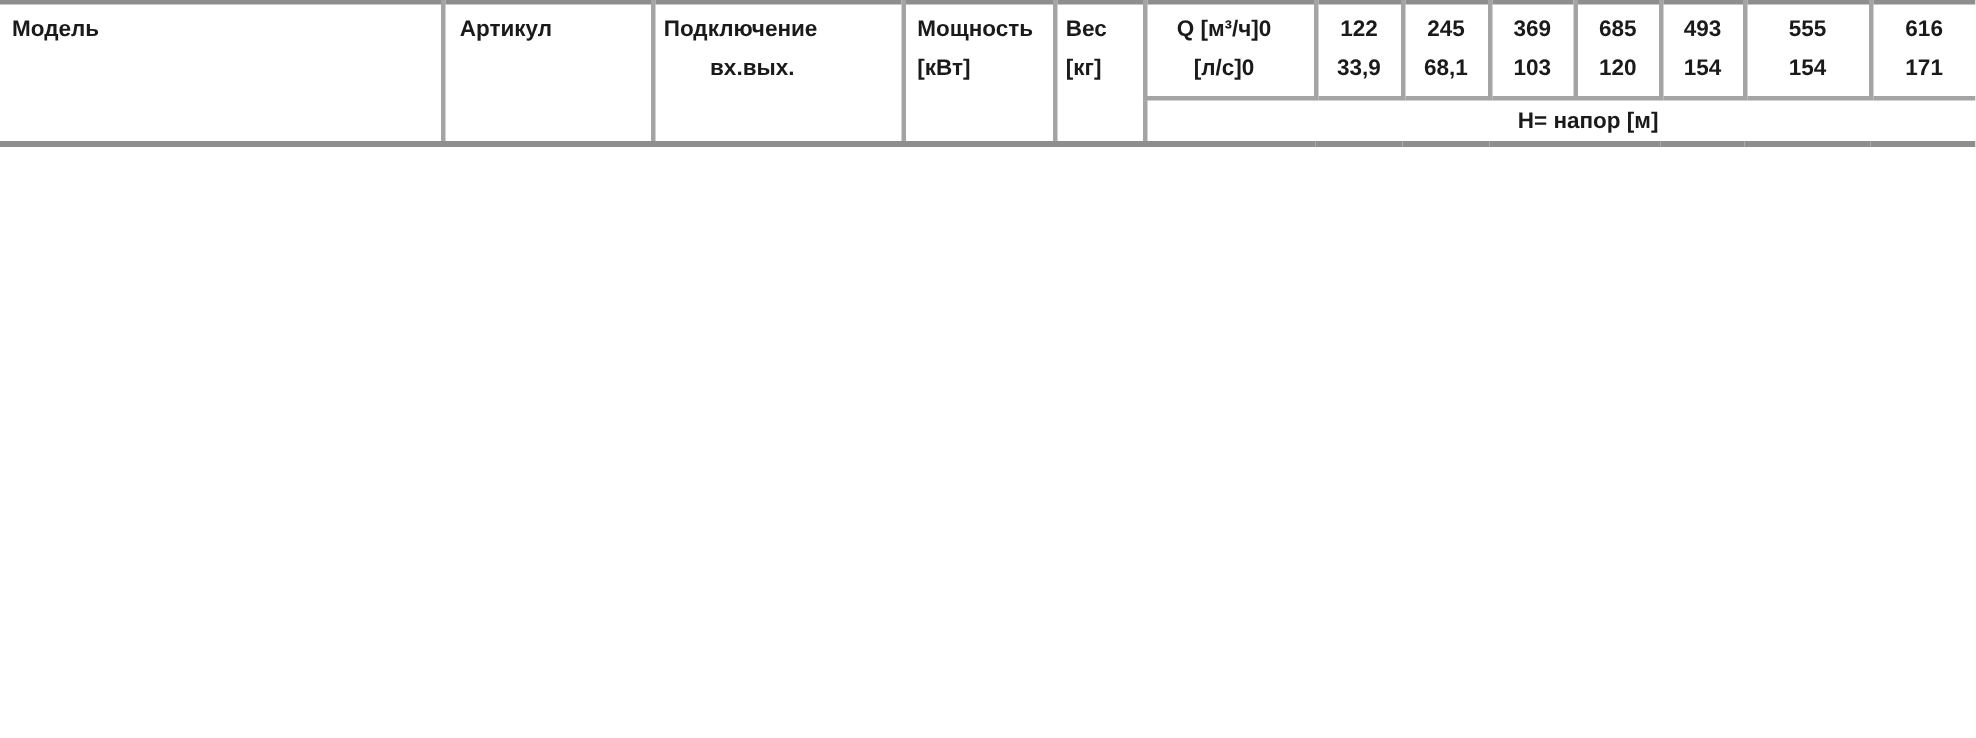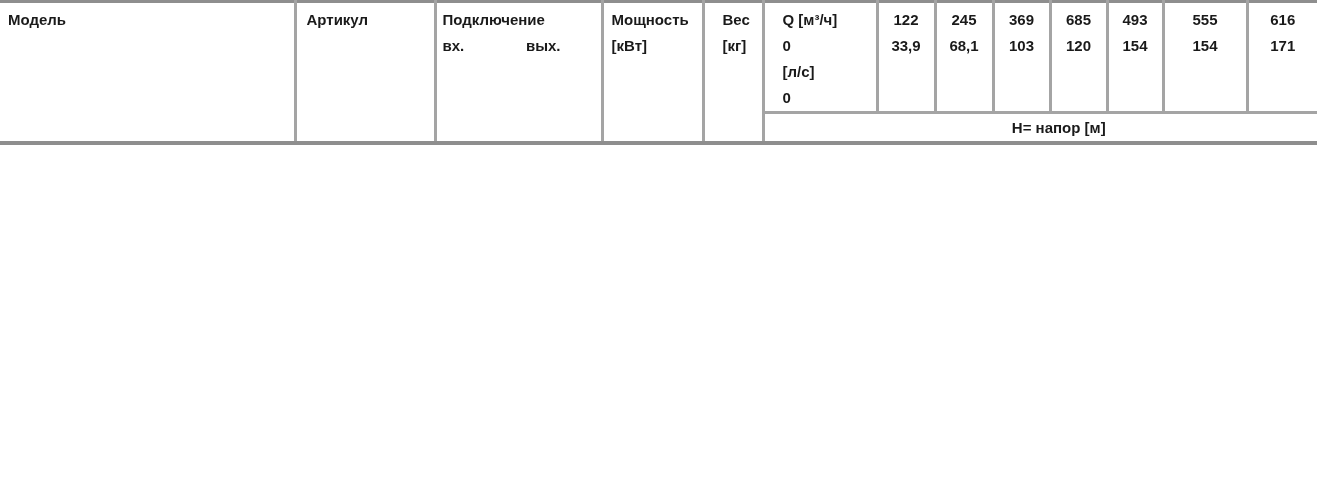--- a/index.html
+++ b/index.html
@@ -35,25 +35,25 @@
   
   .bl { border-left: 3px solid #a4a4a4; }
   
   tr.h1 > th { height: 57px; }
   tr.h1 > th.qh { border-bottom: 3px solid #a4a4a4; }
   tr.h1 > th[rowspan] { border-bottom: 2px solid #a4a4a4; }
   tr.h2 > th { height: 25px; border-bottom: 2px solid #a4a4a4; }
   th.model-h   { padding: 4px 0 0 8px; }
   th.article-h { padding: 4px 0 0 10px; }
   th.conn-h    { padding: 4px 0 0 6px; }
-  .conn-sub { display: flex; justify-content: space-between; padding-right: 40px; }
+  .conn-sub { display: flex; justify-content: center; padding-right: 40px; }
   th.power-h   { padding: 4px 0 0 8px; margin-left: 20px; }
-  th.weight-h  { padding: 4px 0 0 18px; }
+  th.weight-h  { padding: 4px 0 0 6px; }
   th.q0-h      { padding-top: 4px; }
-  .q0-line { display: flex; justify-content: center; padding: 0 26px 0 18px; flex-direction: column; }
+  .q0-line { display: flex; justify-content: center; padding: 0 26px 0 18px; }
   th.qc-h { text-align: center; padding-top: 4px; margin-left: 18px; }
   th.hband-h { padding: 1px 0 0 36px; vertical-align: middle; text-align: center; }
 </style>
 </head>
 <body>
 
 <table class="spec">
   <colgroup>
     <col style="width:295px">
       <col style="width:140px">

